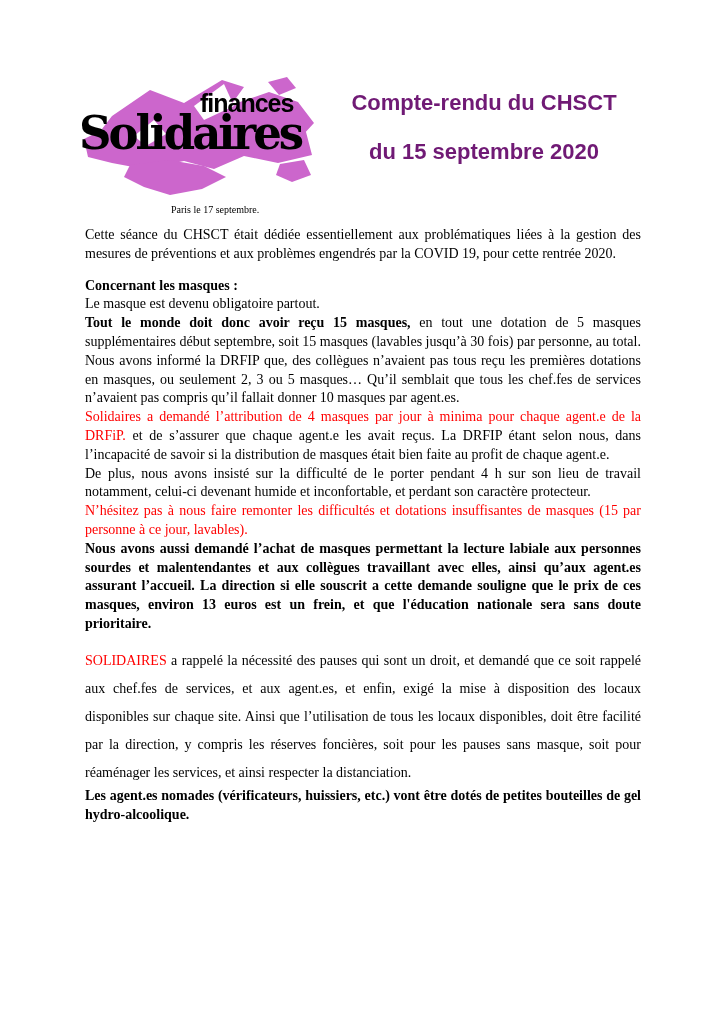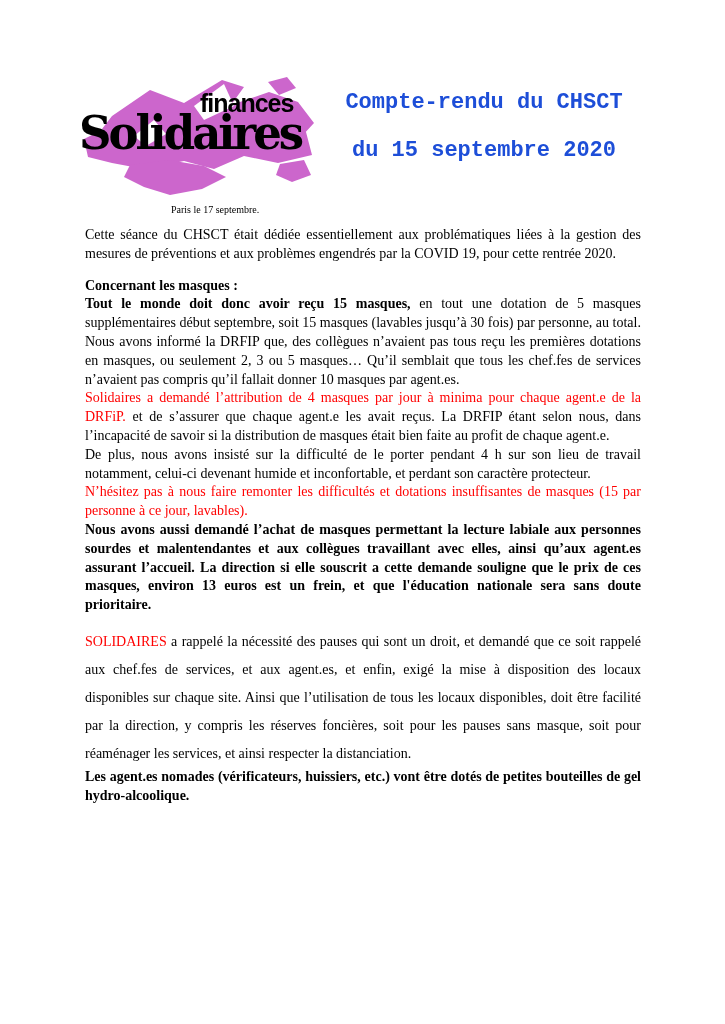--- a/index.html
+++ b/index.html
@@ -17,21 +17,21 @@
     transform:scaleY(1.04);white-space:nowrap;
   }
   .logo-sub{
     position:absolute;left:126px;top:15px;
     font-family:"Liberation Sans", sans-serif;font-weight:700;
     font-size:25px;letter-spacing:-1px;color:#000;line-height:1;white-space:nowrap;
   }
   .dateline{position:absolute;left:171px;top:204px;font-size:10px;}
   .title-block{
     position:absolute;left:333px;top:90px;width:302px;text-align:center;
-    font-family:Liberation Mono, monospace;font-weight:700;font-size:22px;color:#1d4ed8;
+    font-family:Liberation Sans, sans-serif;font-weight:700;font-size:22px;color:#701a75;
   }
   .title-line2{margin-top:23px;}
   
   .doc-body{
     position:absolute;left:85px;top:226px;width:556px;
     font-size:14px;line-height:18.8px;text-align:justify;
   }
   .doc-body p{margin:0;padding:0;}
   .para.wide{line-height:28px;}
   .heading{font-weight:700;text-align:left;}
@@ -65,20 +65,21 @@
     <div class="title-line1">Compte-rendu du CHSCT</div>
     <div class="title-line2">du 15 septembre 2020</div>
   </div>
 
   <div class="dateline">Paris le 17 septembre.</div>
 
   <div class="doc-body" id="doc-body">
       <p class="para"><span class="run-n">Cette séance du CHSCT était dédiée essentiellement aux problématiques liées à la gestion des mesures de préventions et aux problèmes engendrés par la COVID 19, pour cette rentrée 2020.</span></p>
       <div class="spacer"></div>
       <p class="heading">Concernant les masques :</p>
+      <p class="para"><span class="run-n">Le masque est devenu obligatoire partout.</span></p>
       <p class="para"><span class="run-b">Tout le monde doit donc avoir reçu 15 masques, </span><span class="run-n">en tout une dotation de 5 masques supplémentaires début septembre, soit 15 masques (lavables jusqu’à 30 fois) par personne, au total.</span></p>
       <p class="para"><span class="run-n">Nous avons informé la DRFIP que, des collègues n’avaient pas tous reçu les premières dotations en masques, ou seulement 2, 3 ou 5 masques… Qu’il semblait que tous les chef.fes de services n’avaient pas compris qu’il fallait donner 10 masques par agent.es.</span></p>
       <p class="para"><span class="run-r">Solidaires a demandé l’attribution de 4 masques par jour à minima pour chaque agent.e de la DRFiP. </span><span class="run-n">et de s’assurer que chaque agent.e les avait reçus. La DRFIP étant selon nous, dans l’incapacité de savoir si la distribution de masques était bien faite au profit de chaque agent.e.</span></p>
       <p class="para"><span class="run-n">De plus, nous avons insisté sur la difficulté de le porter pendant 4 h sur son lieu de travail notamment, celui-ci devenant humide et inconfortable, et perdant son caractère protecteur.</span></p>
       <p class="para"><span class="run-r">N’hésitez pas à nous faire remonter les difficultés et dotations insuffisantes de masques (15 par personne à ce jour, lavables).</span></p>
       <p class="para"><span class="run-b">Nous avons aussi demandé l’achat de masques permettant la lecture labiale aux personnes sourdes et malentendantes et aux collègues travaillant avec elles, ainsi qu’aux agent.es assurant l’accueil. La direction si elle souscrit a cette demande souligne que le prix de ces masques, environ 13 euros est un frein, et que l'éducation nationale sera sans doute prioritaire.</span></p>
       <div class="spacer"></div>
       <p class="para wide"><span class="run-r">SOLIDAIRES </span><span class="run-n">a rappelé la nécessité des pauses qui sont un droit, et demandé que ce soit rappelé aux chef.fes de services, et aux agent.es, et enfin, exigé la mise à disposition des locaux disponibles sur chaque site. Ainsi que l’utilisation de tous les locaux disponibles, doit être facilité par la direction, y compris les réserves foncières, soit pour les pauses sans masque, soit pour réaménager les services, et ainsi respecter la distanciation.</span></p>
       <p class="para"><span class="run-b">Les agent.es nomades (vérificateurs, huissiers, etc.) vont être dotés de petites bouteilles de gel hydro-alcoolique.</span></p>
     </div>

